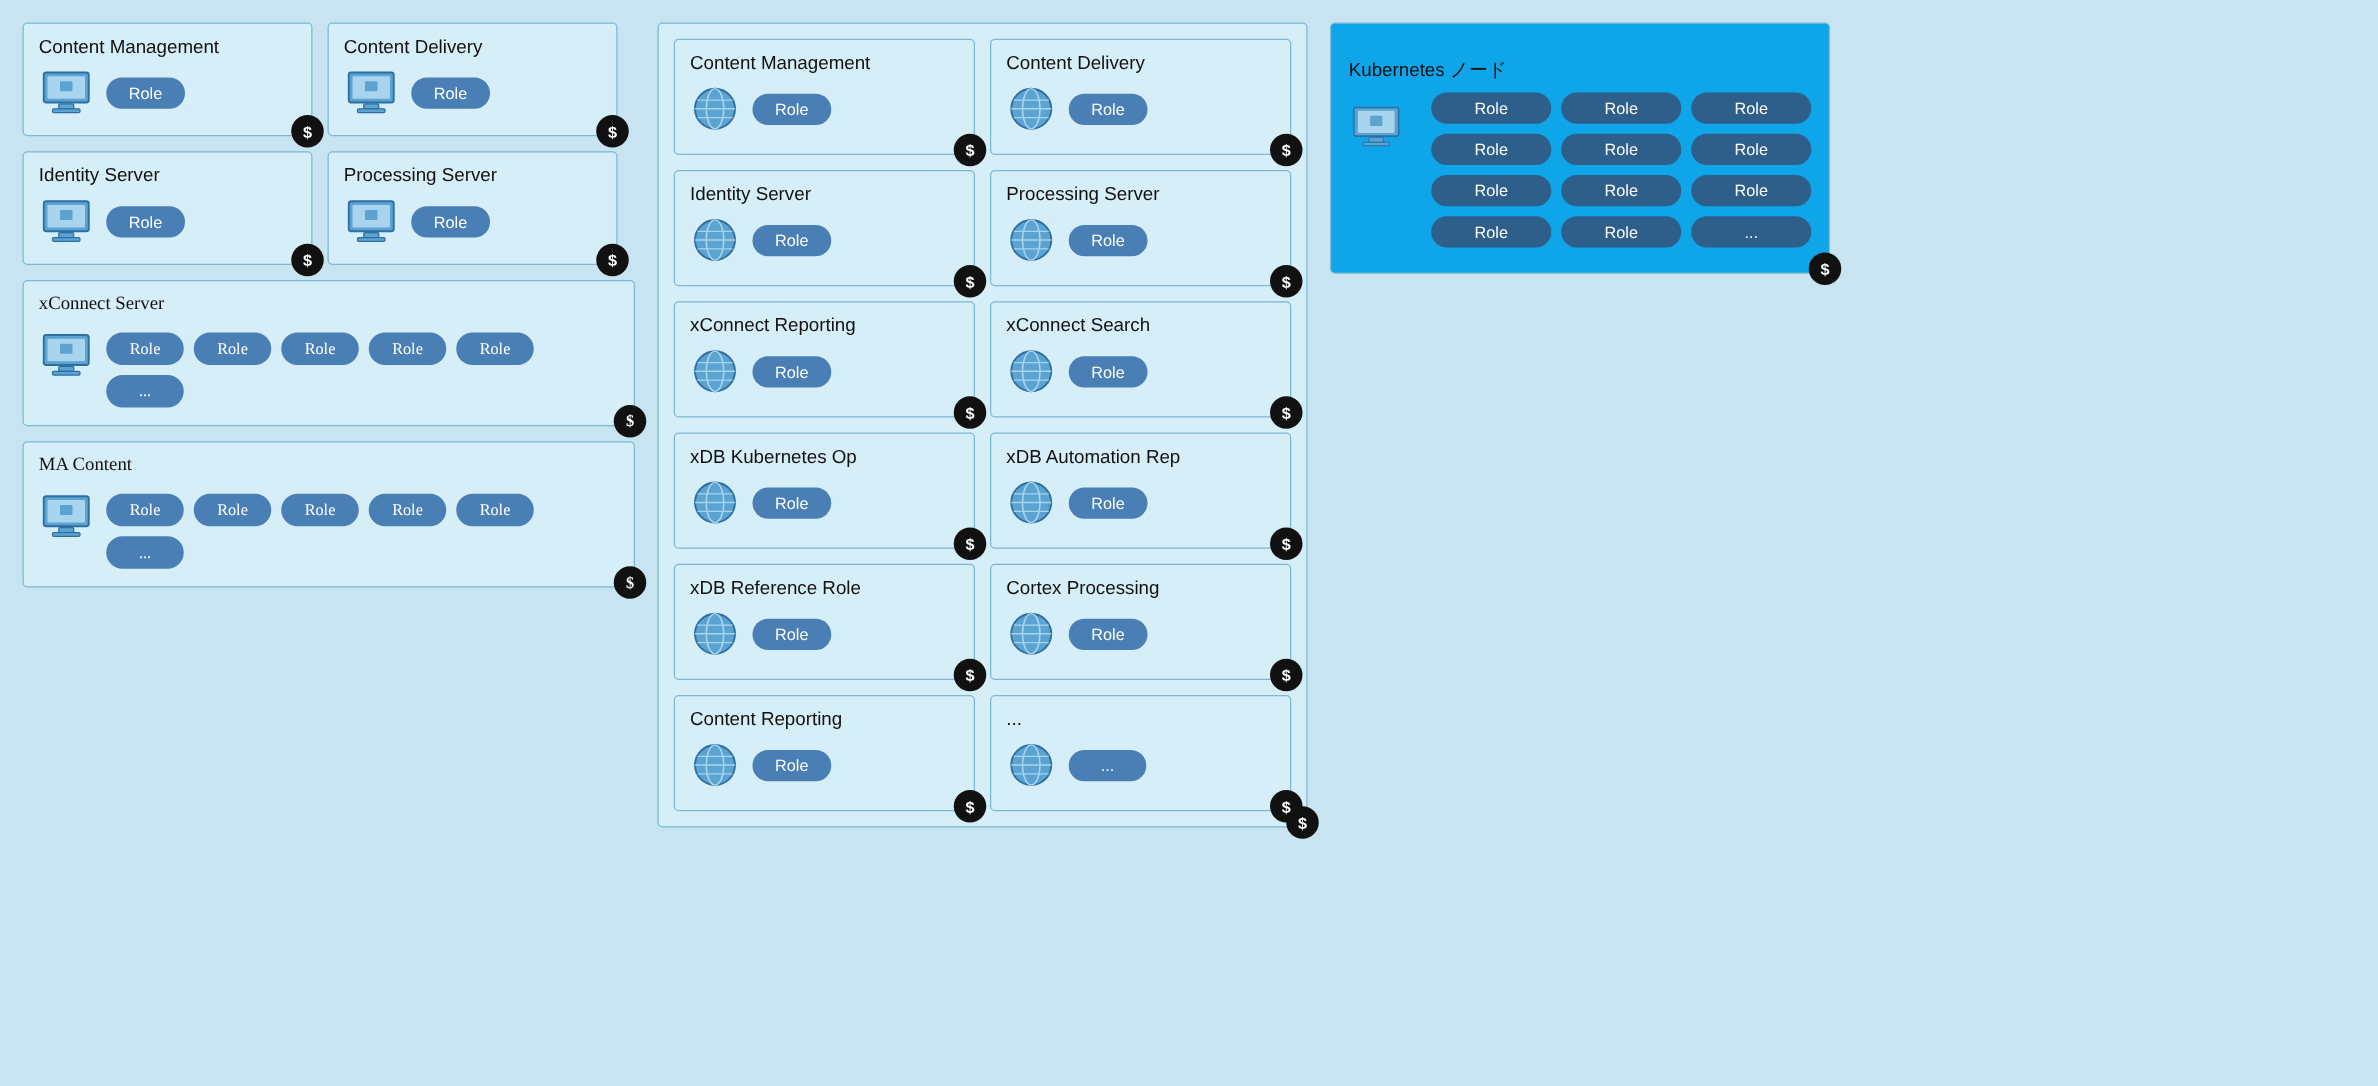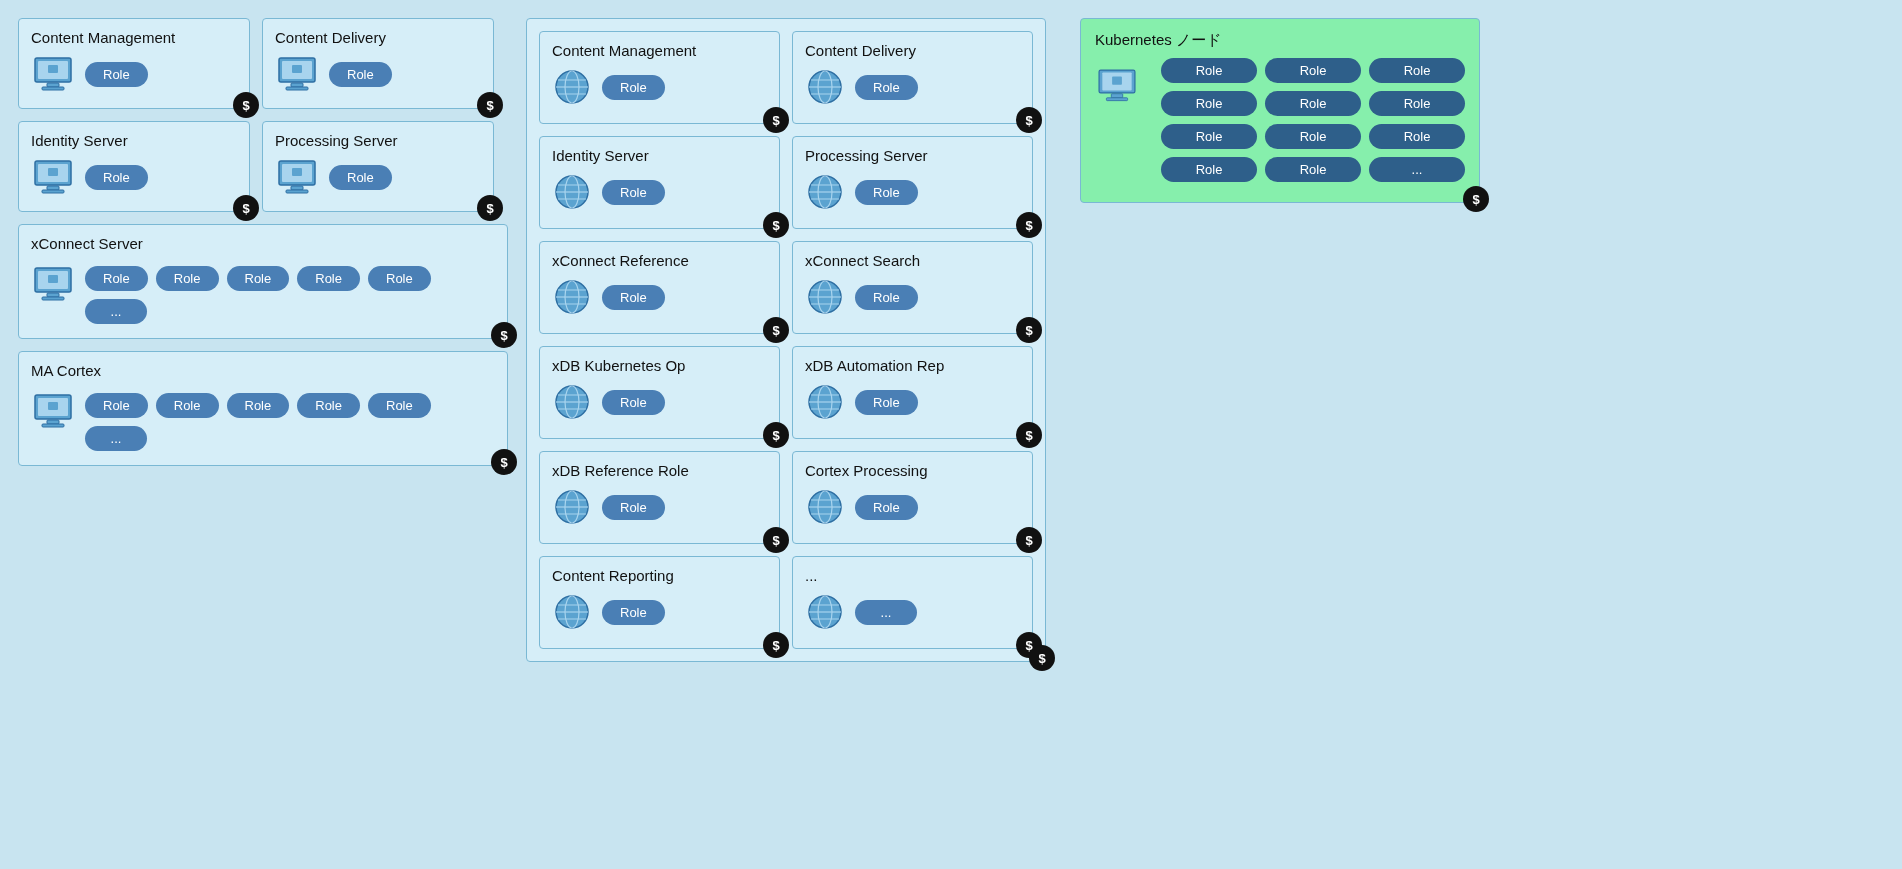--- a/index.html
+++ b/index.html
@@ -37,20 +37,21 @@
       padding: 10px 12px 14px 12px;
       position: relative;
     }
 
     .server-box.small {
       width: 232px;
     }
 
     .server-box.full {
       width: 100%;
+      font-family: Liberation Serif, serif;
     }
 
     .server-box-title {
       font-size: 15px;
       font-weight: 400;
       color: #111;
       margin-bottom: 8px;
     }
 
     .server-content {
@@ -146,27 +147,26 @@
     .sub-box {
       background: #d6eef8;
       border: 1.5px solid #7ab8d4;
       border-radius: 4px;
       padding: 10px 12px 16px 12px;
       position: relative;
     }
 
     
     .k8s-box {
-      background: #86efac;
+      background: #0ea5e9;
       border: 1.5px solid #7ab8d4;
       border-radius: 4px;
-      padding: 12px 14px 20px 14px;
+      padding: 28px 14px 20px 14px;
       position: relative;
       width: 100%;
-      margin-left: 16px;
     }
 
     .k8s-content {
       display: flex;
       align-items: flex-start;
       gap: 12px;
       margin-top: 8px;
     }
 
     .k8s-roles-grid {
@@ -273,21 +273,21 @@
         <span class="role-pill">Role</span>
         <span class="role-pill">Role</span>
         <span class="role-pill">Role</span>
         <span class="role-pill">...</span>
       </div>
     </div>
     <div class="dollar-badge">$</div>
   </div>
 
   <div class="server-box full">
-    <div class="server-box-title">MA Cortex</div>
+    <div class="server-box-title">MA Content</div>
     <div class="server-content-multi">
       <div class="monitor-icon" style="margin-top:4px">
         <svg viewBox="0 0 44 44" fill="none">
           <rect x="4" y="4" width="36" height="24" rx="2" fill="#5ba3d0" stroke="#2e6fa3" stroke-width="1.5"></rect>
           <rect x="16" y="29" width="12" height="4" rx="1" fill="#5ba3d0" stroke="#2e6fa3" stroke-width="1"></rect>
           <rect x="11" y="33" width="22" height="3" rx="1" fill="#5ba3d0" stroke="#2e6fa3" stroke-width="1"></rect>
           <rect x="7" y="7" width="30" height="18" rx="1" fill="#a8d4ee"></rect>
           <rect x="17" y="11" width="10" height="8" rx="1" fill="#5ba3d0"></rect>
         </svg>
       </div>
@@ -369,21 +369,21 @@
             <line x1="6" y1="13" x2="34" y2="13" stroke="#a8d4ee" stroke-width="1"></line>
             <line x1="6" y1="27" x2="34" y2="27" stroke="#a8d4ee" stroke-width="1"></line>
           </svg>
         </div>
         <span class="role-pill">Role</span>
       </div>
       <div class="dollar-badge">$</div>
     </div>
 
     <div class="sub-box">
-      <div class="server-box-title">xConnect Reference</div>
+      <div class="server-box-title">xConnect Reporting</div>
       <div class="server-content">
         <div class="globe-icon">
           <svg viewBox="0 0 40 40" fill="none">
             <circle cx="20" cy="20" r="16" fill="#5ba3d0" stroke="#2e6fa3" stroke-width="1.5"></circle>
             <ellipse cx="20" cy="20" rx="7" ry="16" fill="none" stroke="#a8d4ee" stroke-width="1.2"></ellipse>
             <line x1="4" y1="20" x2="36" y2="20" stroke="#a8d4ee" stroke-width="1.2"></line>
             <line x1="6" y1="13" x2="34" y2="13" stroke="#a8d4ee" stroke-width="1"></line>
             <line x1="6" y1="27" x2="34" y2="27" stroke="#a8d4ee" stroke-width="1"></line>
           </svg>
         </div>

